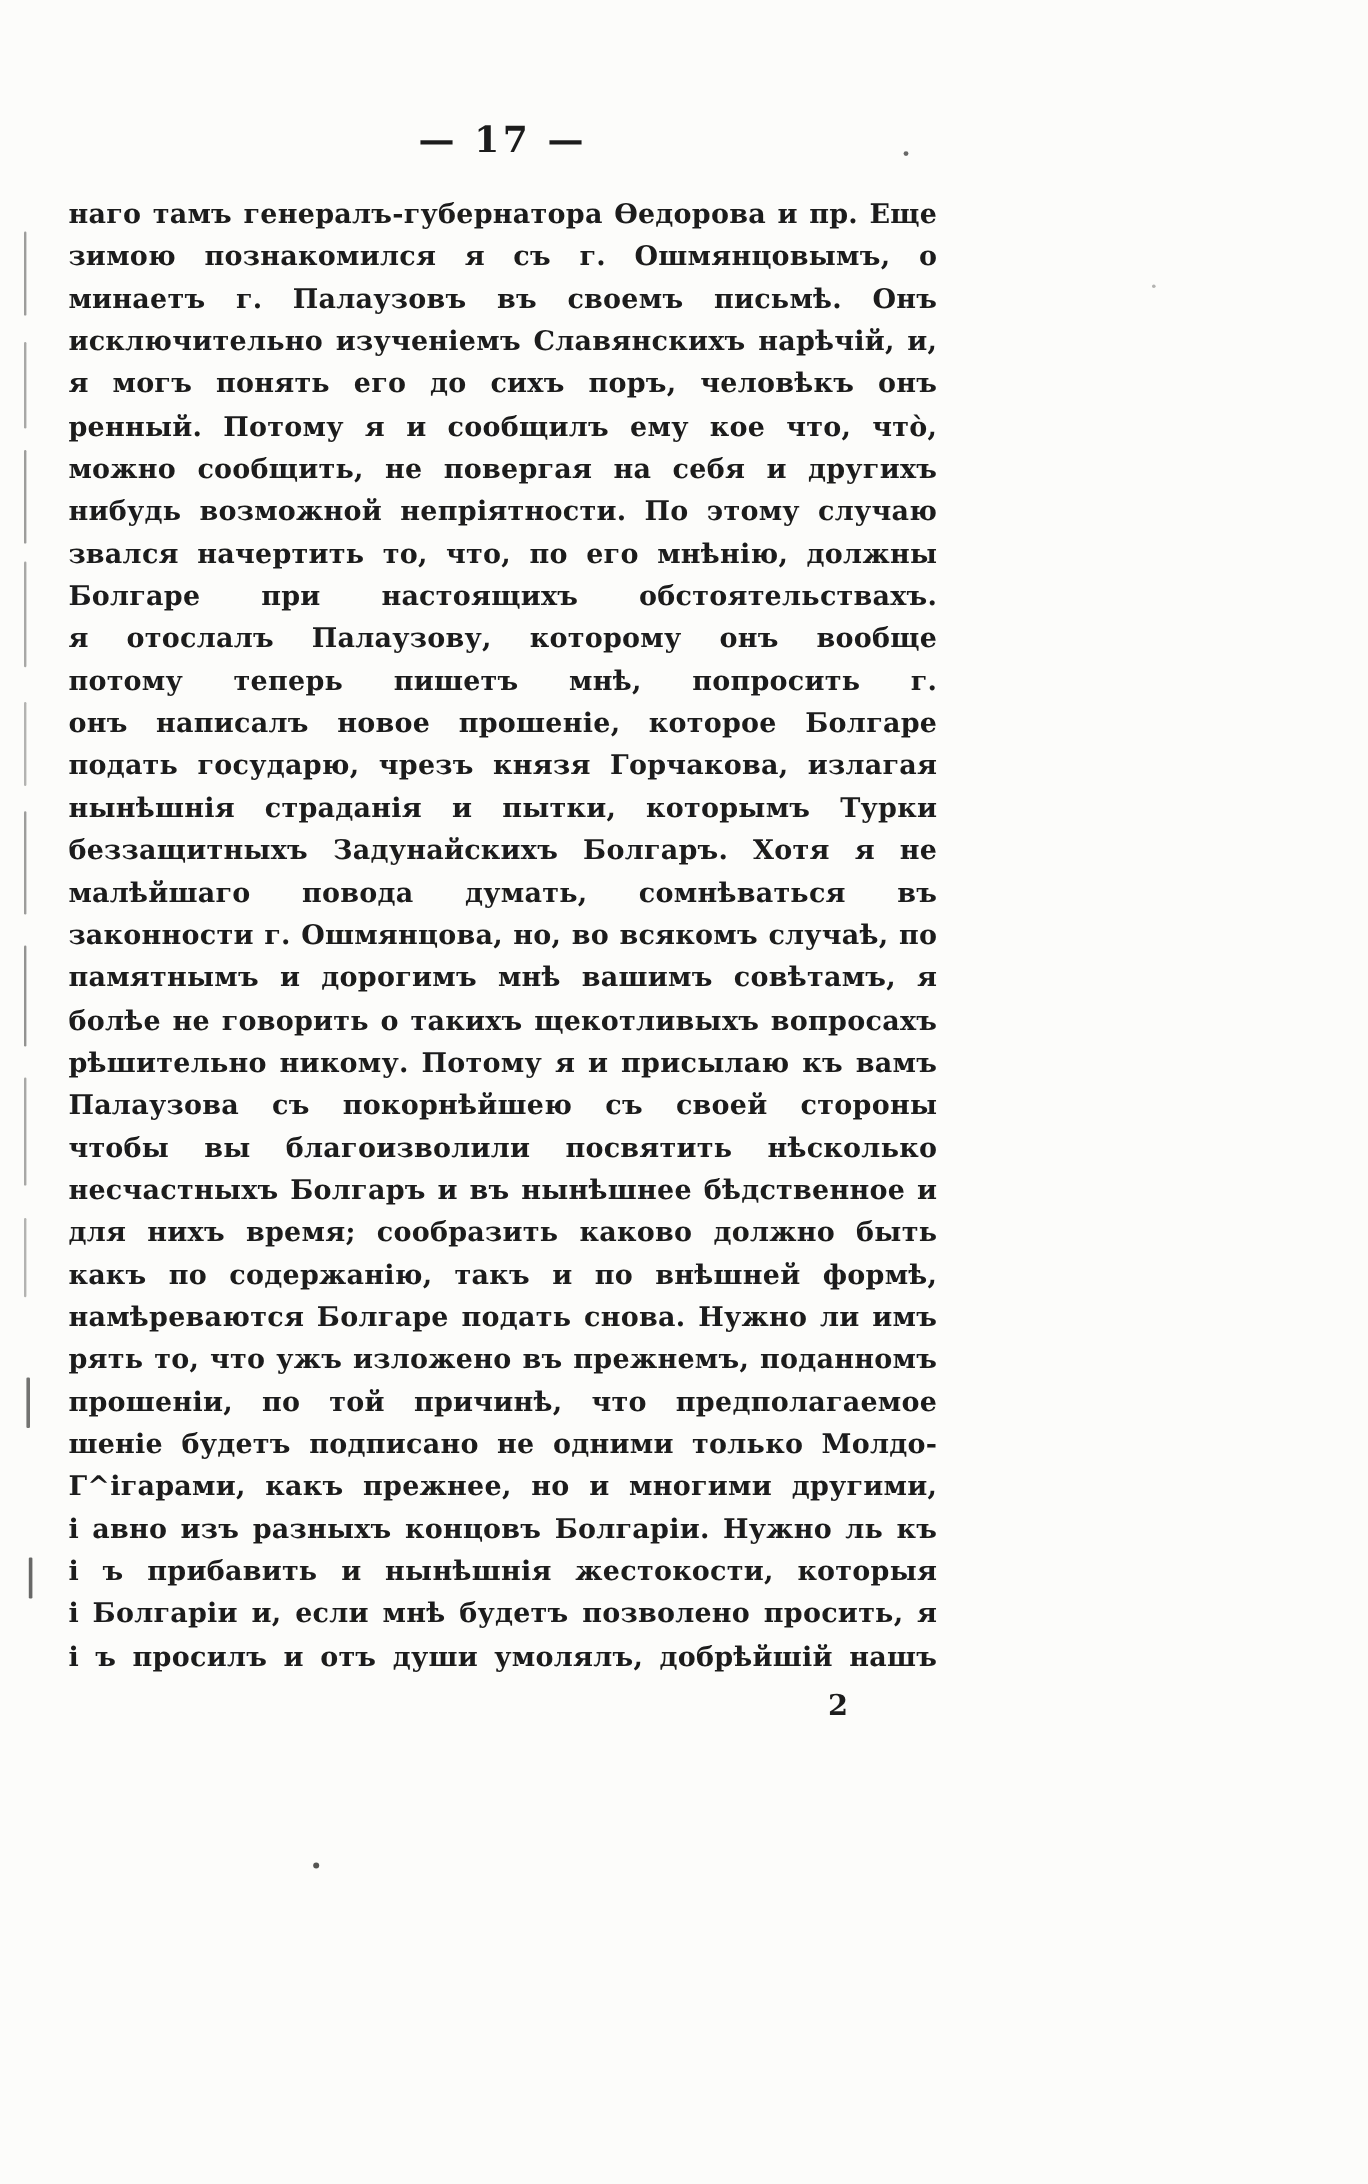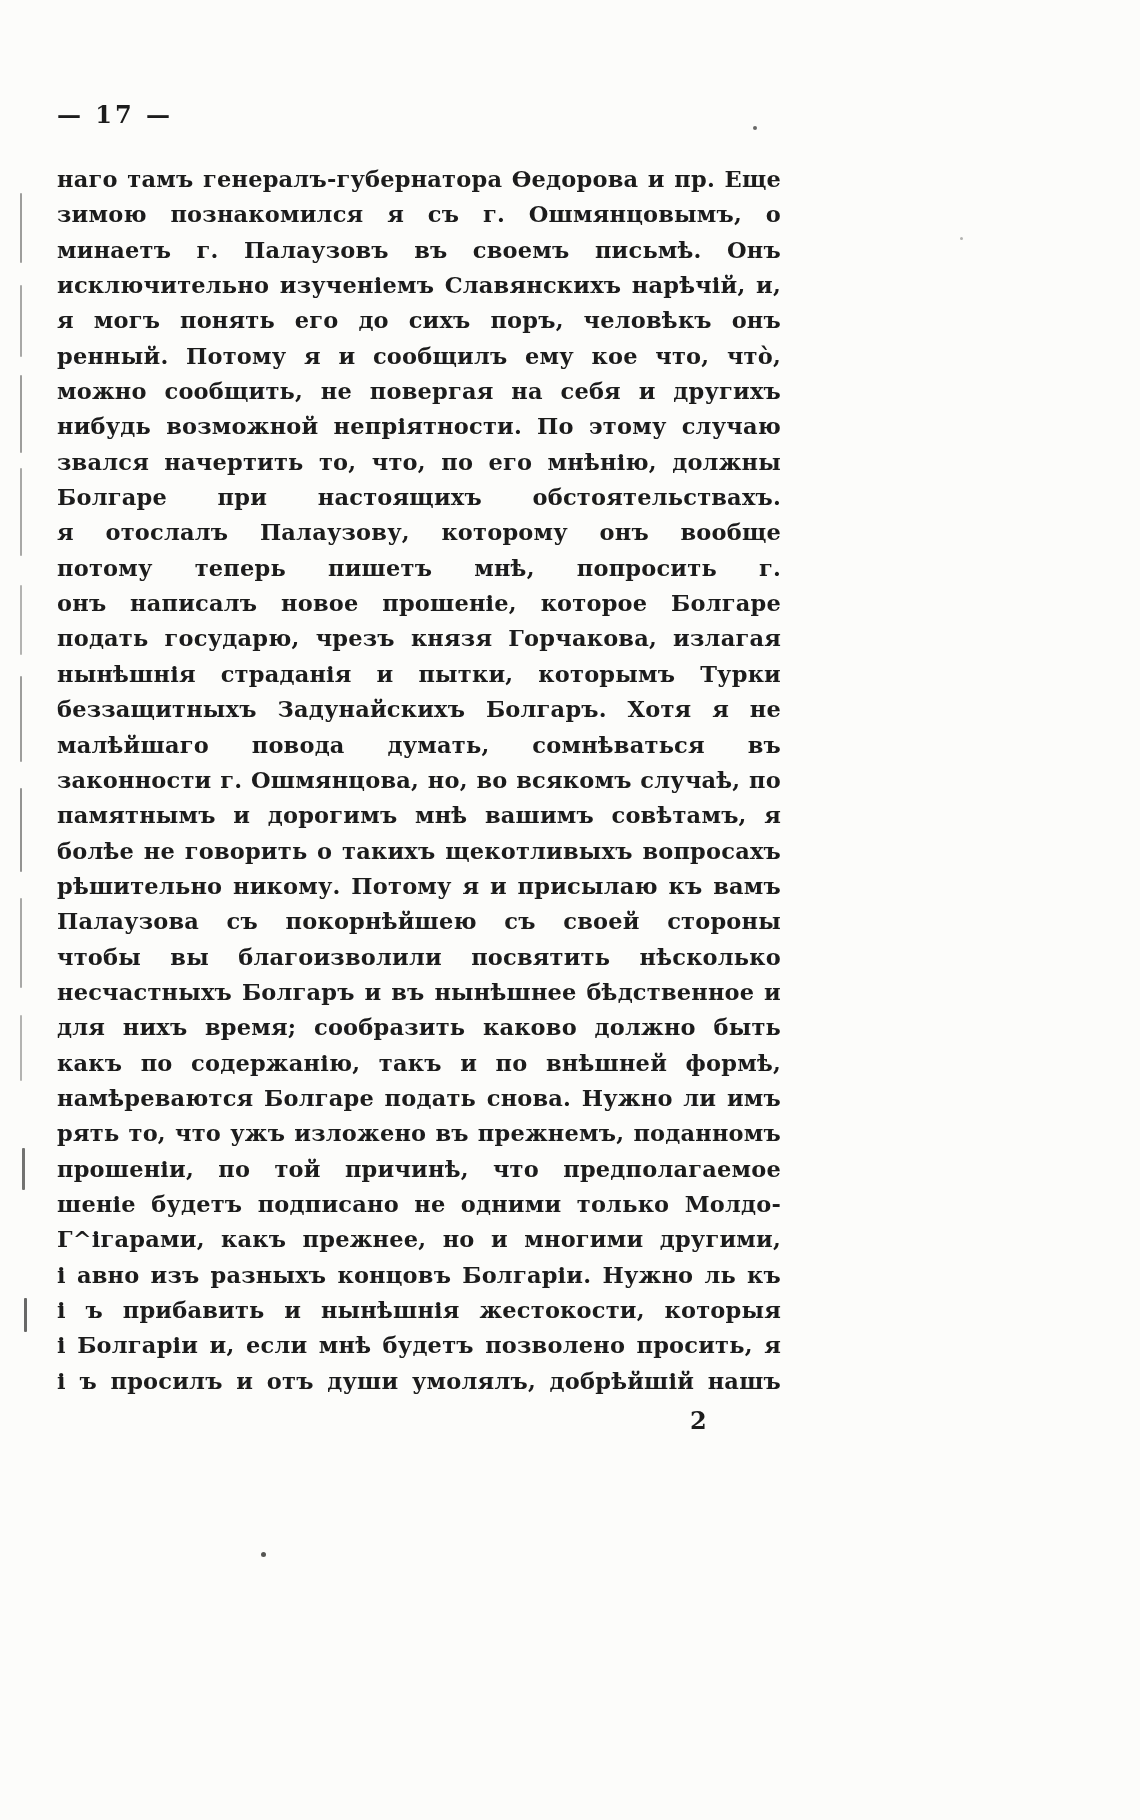--- a/index.html
+++ b/index.html
@@ -15,21 +15,22 @@
     background: var(--paper, #fcfcfa);
     color: var(--ink, #1c1c1c);
     font-family: "DejaVu Serif", "Liberation Serif", serif;
     overflow: hidden;
   }
   .header-num {
     position: absolute;
     top: 100px;
     left: 57px;
     width: 724px;
-    font-size: 24px;
+    text-align: center;
+    font-size: 30px;
     font-weight: bold;
     letter-spacing: 3px;
   }
   .lines {
     position: absolute;
     top: 162px;
     left: 57px;
     width: 724px;
   }
   .line {

